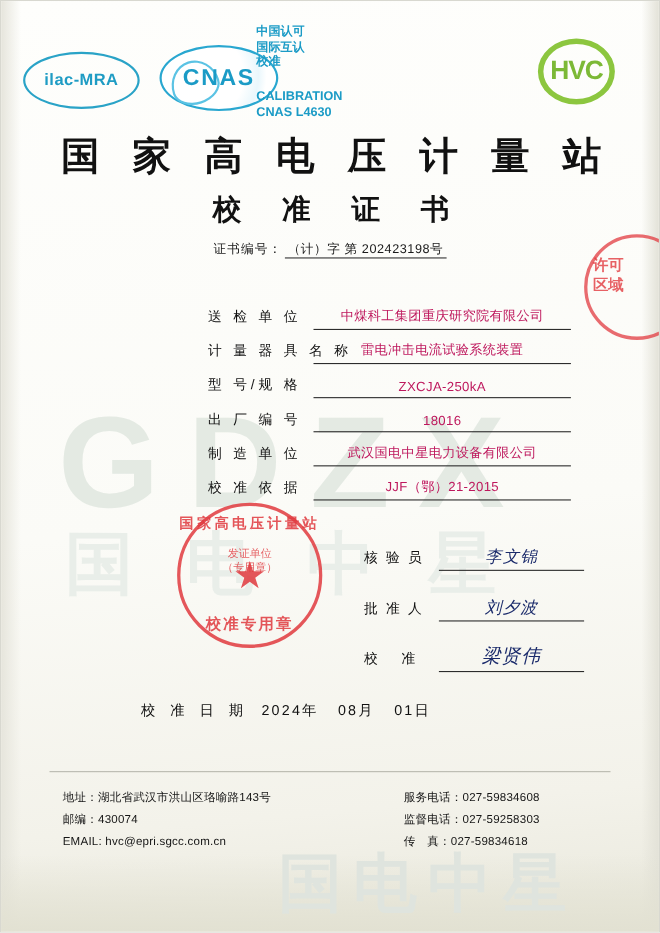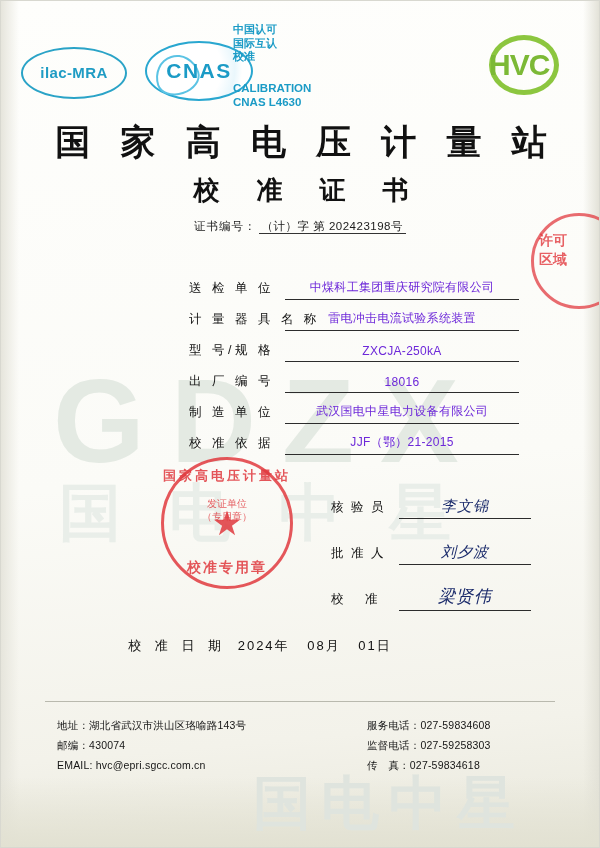--- a/index.html
+++ b/index.html
@@ -176,22 +176,23 @@
     width: 70px; height: 60px;
     border: 5px solid #8cc63f;
     border-radius: 50%;
     box-sizing: border-box;
   }
   #hvc-label {
     position: absolute;
     left: 0; top: 0;
     width: 70px; height: 60px;
     line-height: 60px;
+    text-align: center;
     color: #7cb936;
-    font-size: 30px;
+    font-size: 24px;
     font-weight: bold;
     letter-spacing: -1px;
   }
 
   
   #main-title {
     position: absolute;
     top: 118px;
     left: 0;
     width: 600px;
@@ -253,21 +254,21 @@
     color: #121212;
     letter-spacing: 3.5px;
     white-space: nowrap;
     padding-bottom: 3px;
   }
   .field-value {
     flex: 1;
     border-bottom: 1px solid #2c2c2c;
     text-align: center;
     font-size: 12px;
-    color: #6d28d9;
+    color: #be185d;
     padding-bottom: 3px;
     letter-spacing: .3px;
   }
 
   
   #signatures {
     position: absolute;
     top: 472px;
     left: 330px;
     width: 200px;

